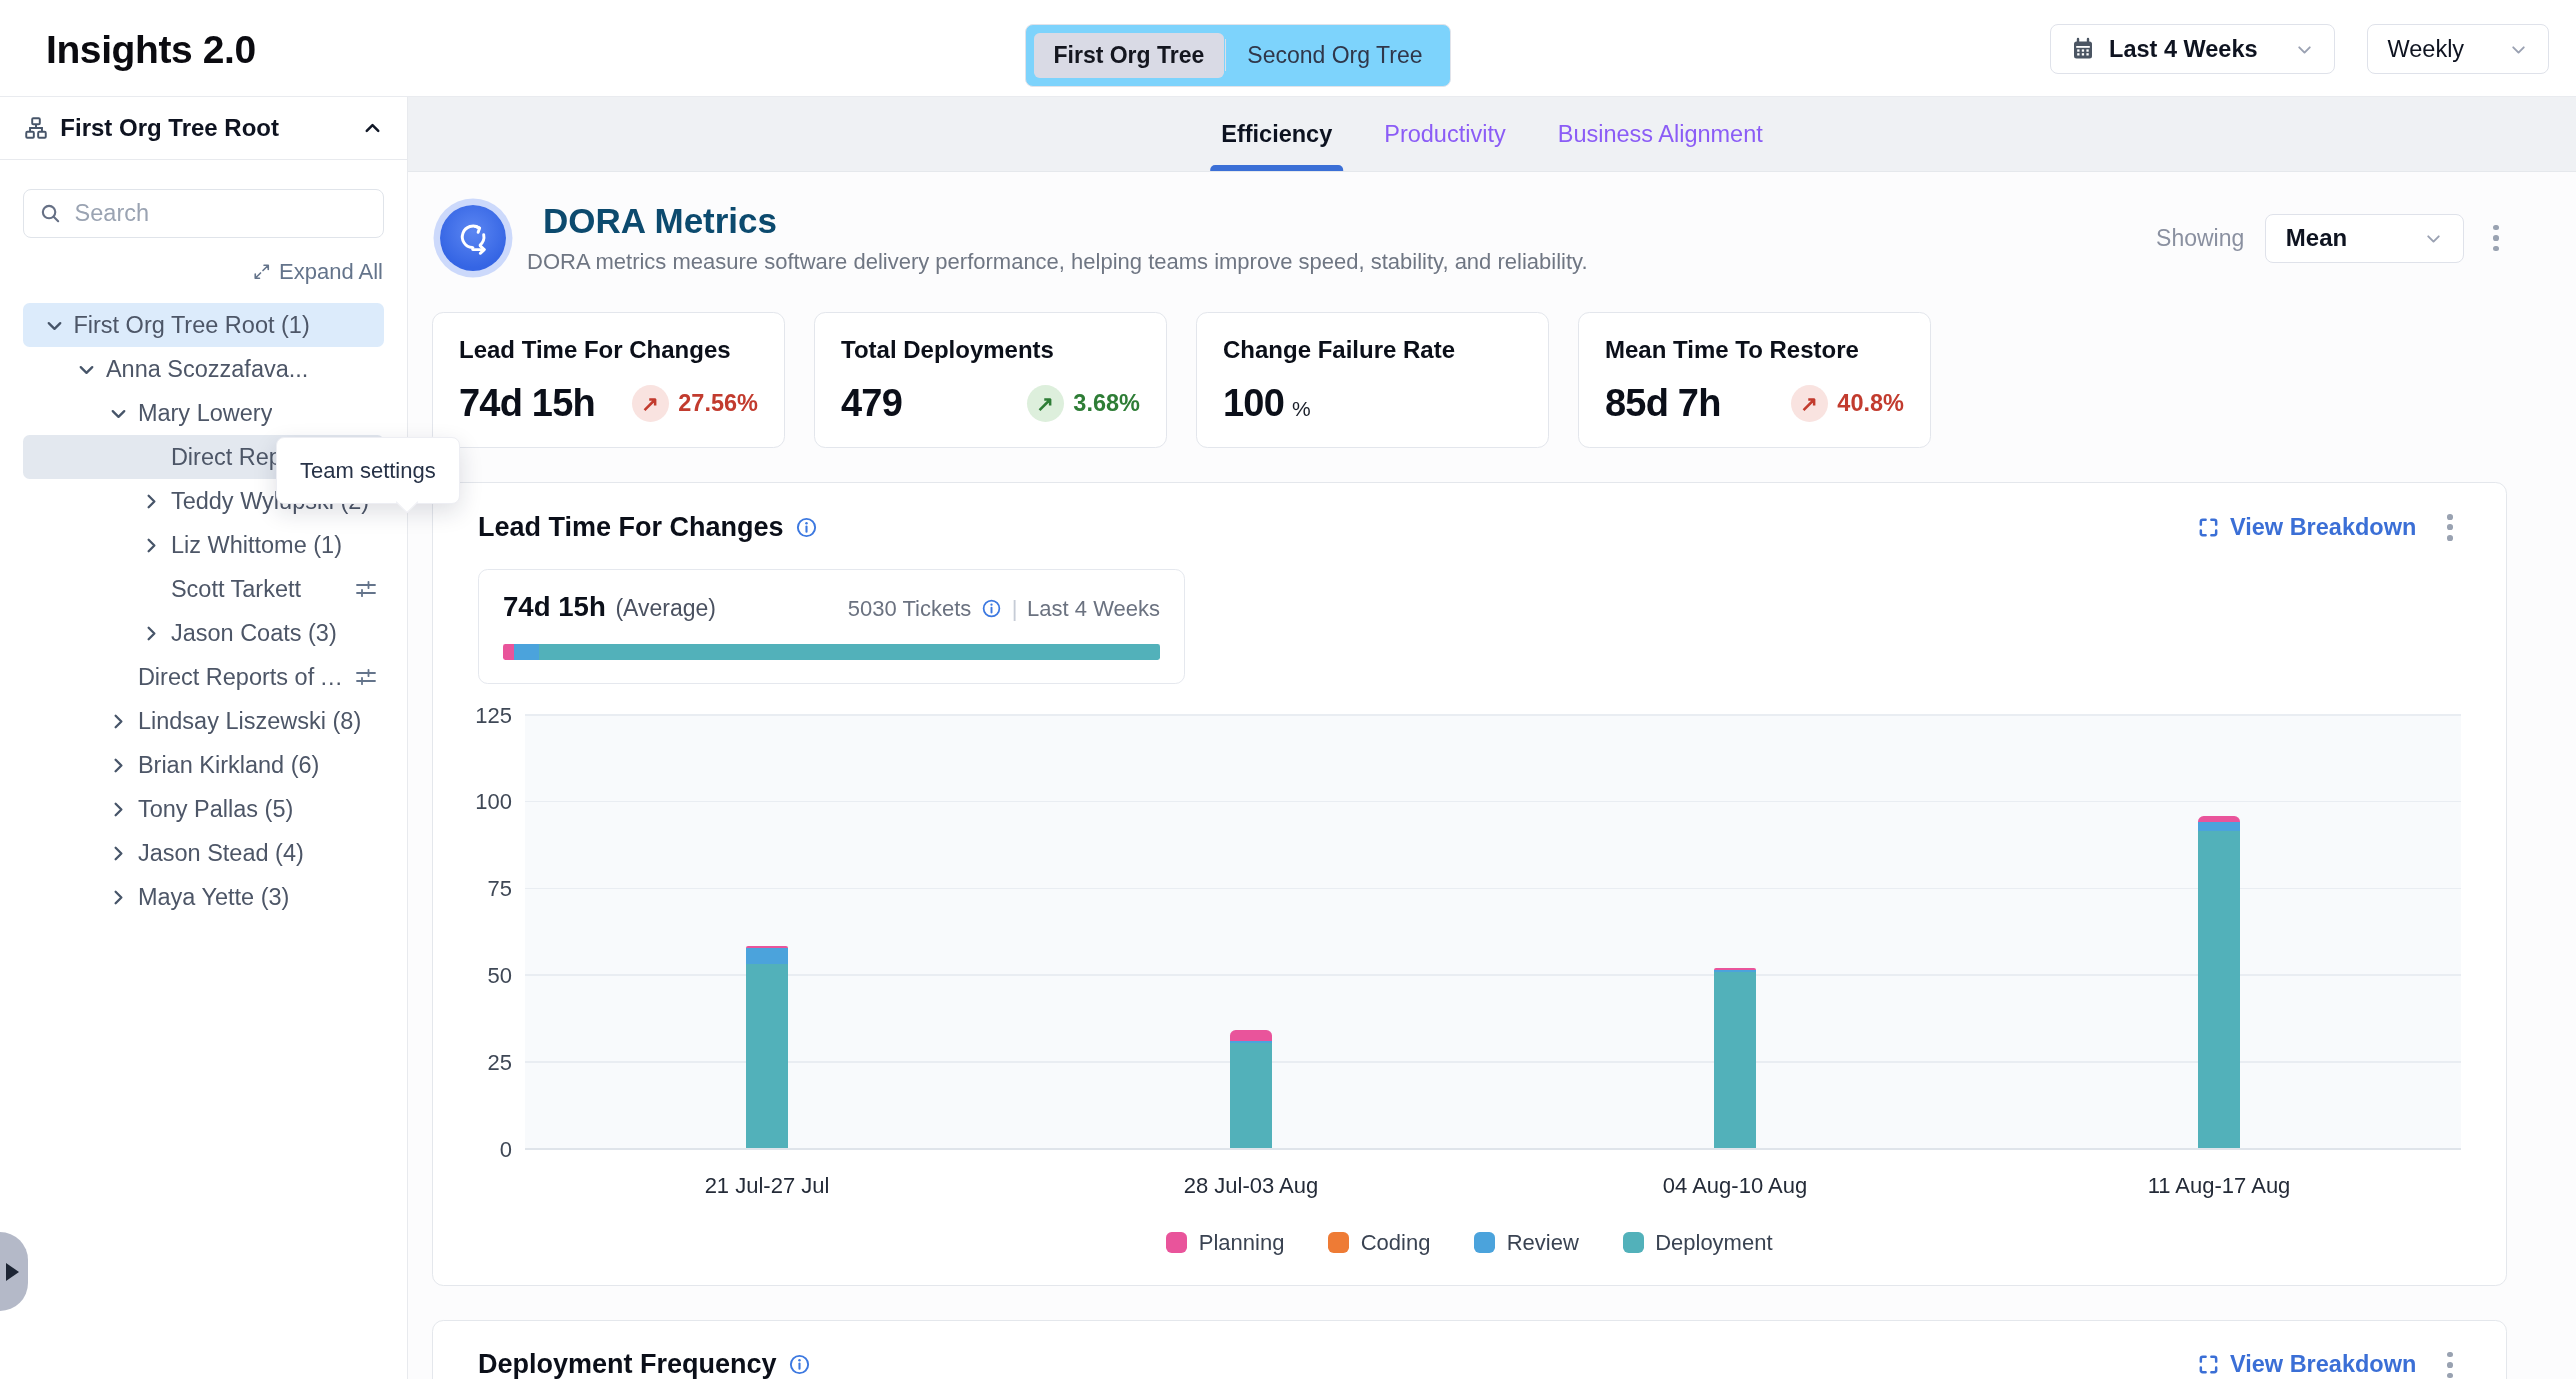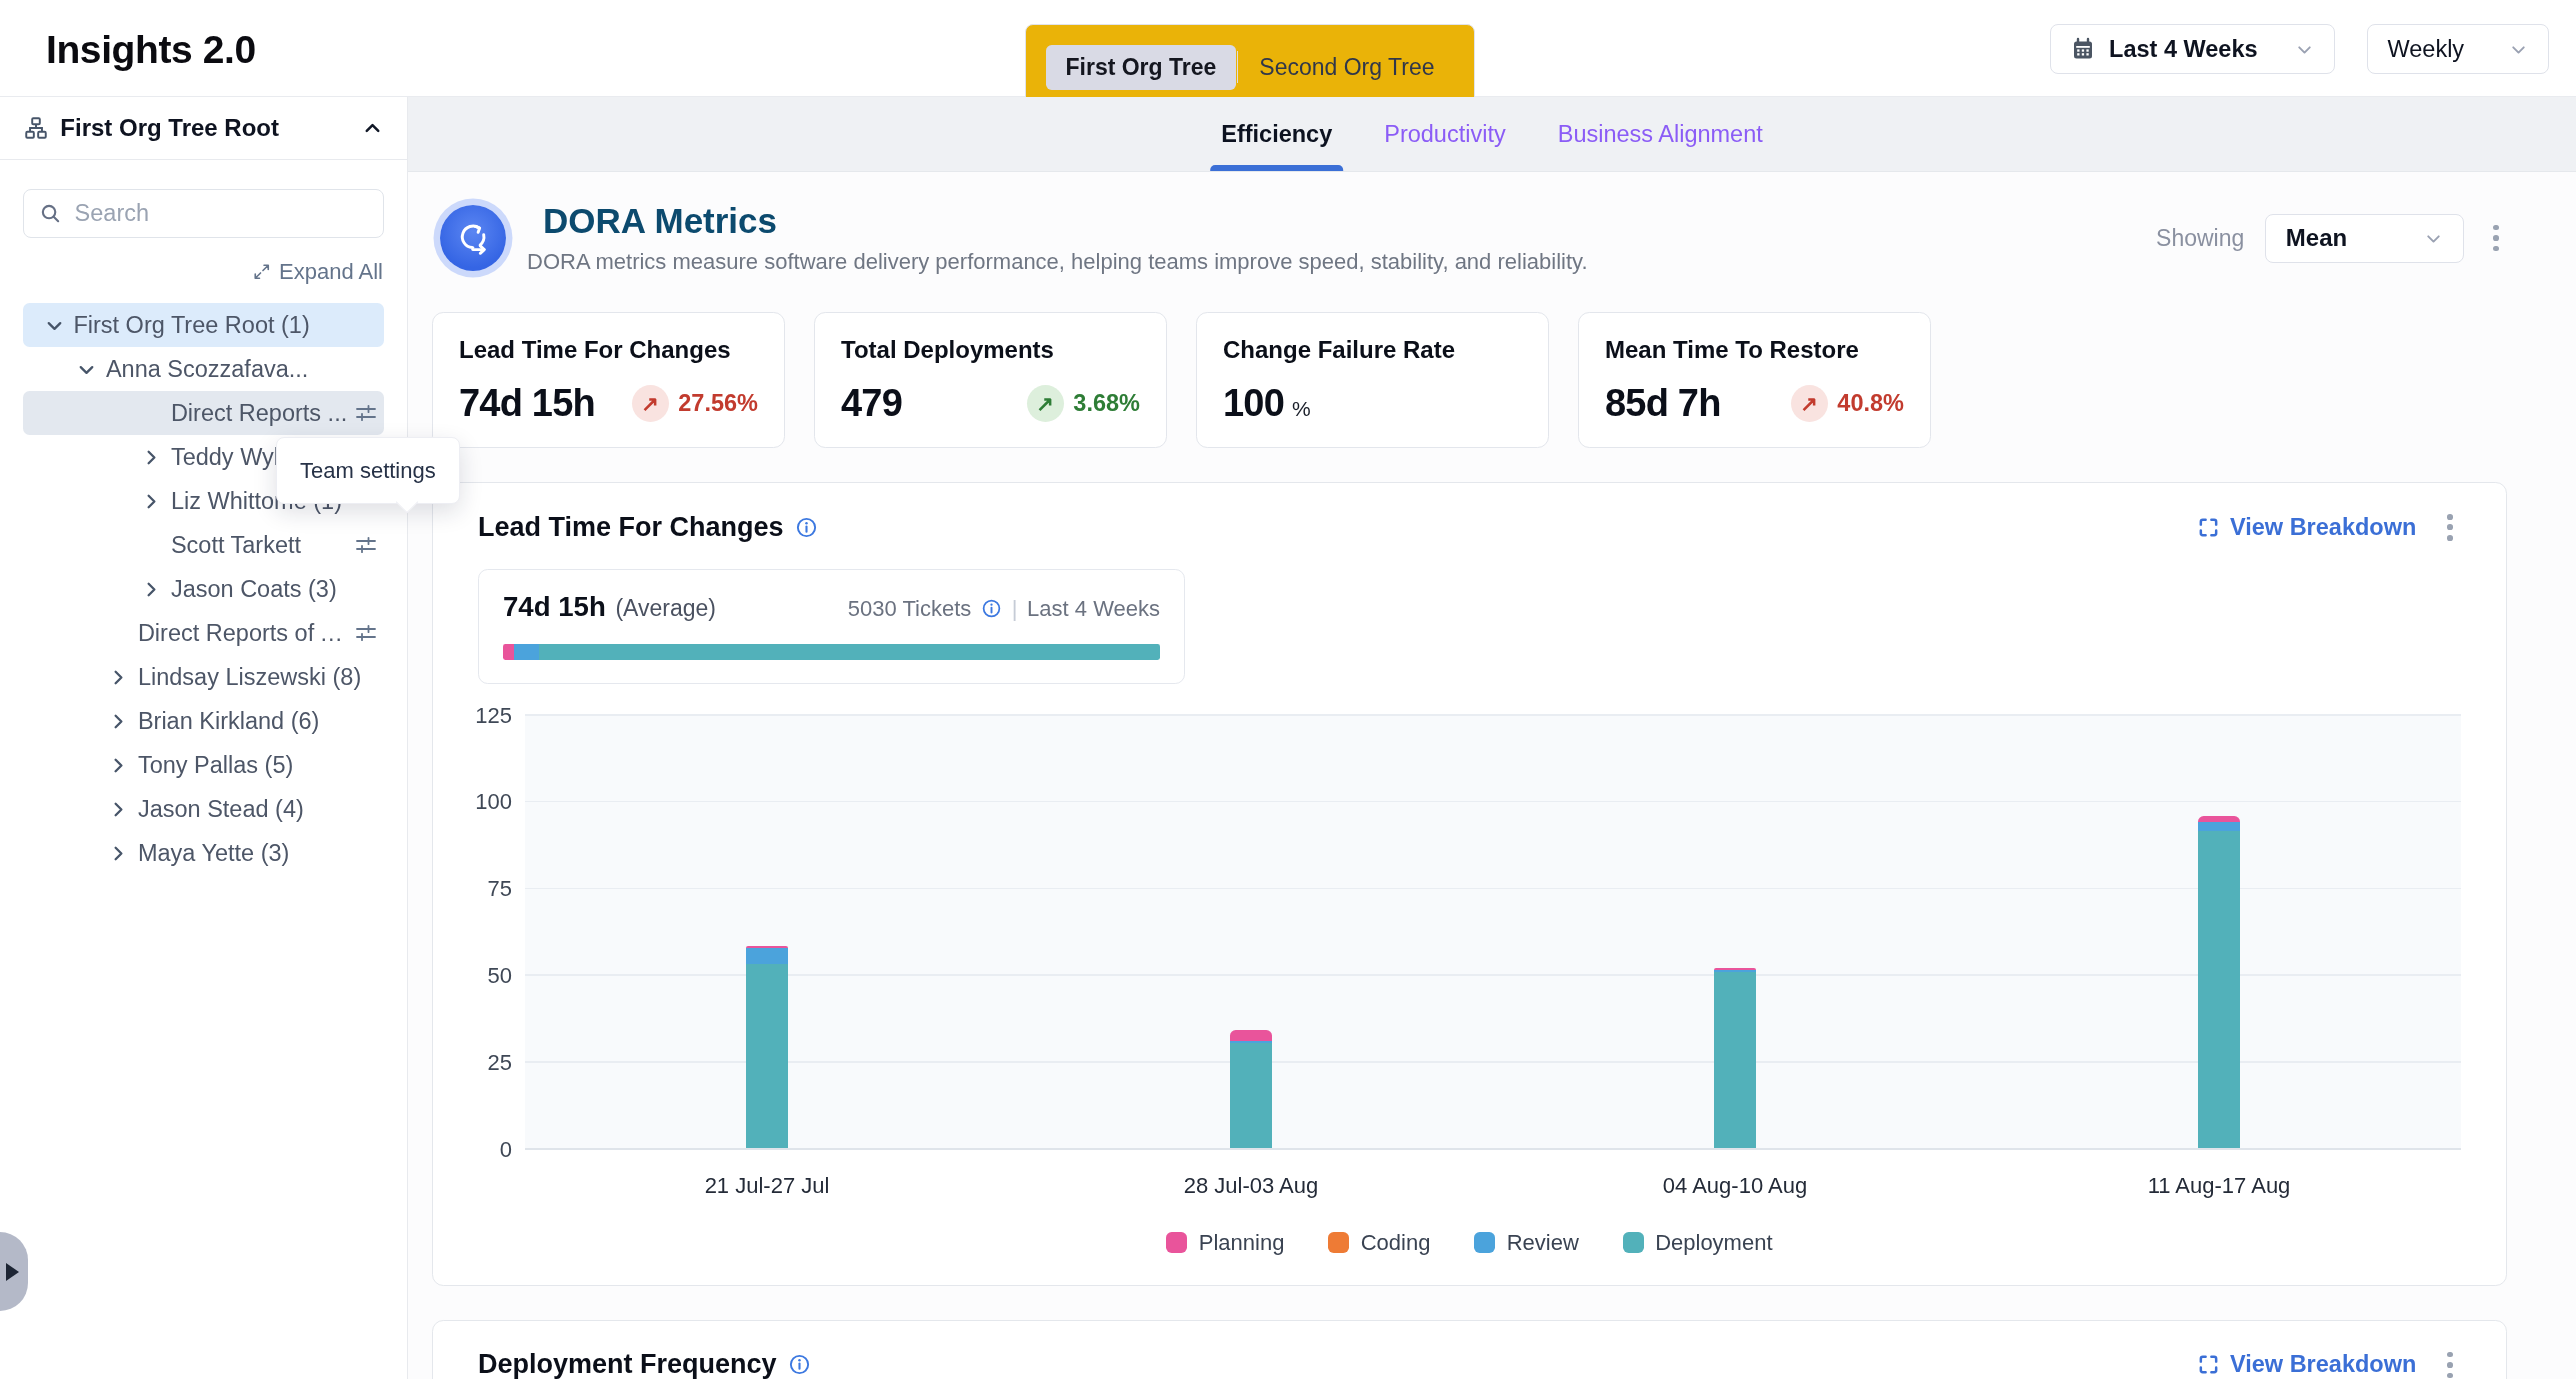--- a/index.html
+++ b/index.html
@@ -3,22 +3,22 @@
 <meta charset="utf-8">
 <style>
   * { box-sizing: border-box; margin: 0; padding: 0; }
   html,body { width:2576px; height:1380px; overflow:hidden; background:#fff;
     font-family:"Liberation Sans", sans-serif; color:#0e1320; }
   .page { position:relative; width:2576px; height:1280px; }
 
   
   .topbar { position:relative; height:97px; background:#fff; border-bottom:0.8px solid #e9ebef; }
   .app-title { position:absolute; left:46px; top:27.6px; font-size:39px; font-weight:700; letter-spacing:-0.4px; color:#0b0b10; }
-  .seg { position:absolute; left:1025px; top:23.5px; display:flex; align-items:center; background:#eab308;
-    border:0.8px solid #e1e3ea; border-radius:8px; padding:20px;text-align:center; }
+  .seg { position:absolute; left:1025px; top:23.5px; display:flex; align-items:center; background:#7dd3fc;
+    border:0.8px solid #e1e3ea; border-radius:8px; padding:8px;text-align:center; }
   .seg-btn { font-size:23px; padding:9px 19.5px; border-radius:5.7px; color:#30374a; cursor:pointer; white-space:nowrap; }
   .seg-btn.active { background:#d9dae5; font-weight:700; color:#14161f; }
   .seg-divider { width:0.8px; height:32px; background:#dcdee6; margin:0 1.6px; }
   .topbar-right { position:absolute; right:27px; top:24px; display:flex; gap:32px; }
   .select { display:flex; align-items:center; gap:14.6px; height:50px; padding:0 19.5px;
     border:0.8px solid #dfe2ea; border-radius:8px; background:#fff; cursor:pointer; }
   .select .lbl { font-size:23.5px; }
   .select.range { width:285px; } .select.range .lbl { font-weight:700; }
   .select.gran { width:182px; } .select.gran .lbl { font-weight:500; }
   .select .chev-dn { margin-left:auto; }
@@ -229,20 +229,28 @@
           <span class="tlabel">First Org Tree Root (1)</span>
         </div>
         <div class="trow lvl1">
           <span class="chev">
               <svg viewBox="0 0 24 24" width="23" height="23">
                 <path d="M6 9.5l6 6 6-6" fill="none" stroke="#475569" stroke-width="2.4" stroke-linecap="round" stroke-linejoin="round"></path>
               </svg>
             </span>
           <span class="tlabel">Anna Scozzafava...</span>
         </div>
+        <div class="trow lvl2">
+          <span class="chev">
+              <svg viewBox="0 0 24 24" width="23" height="23">
+                <path d="M6 9.5l6 6 6-6" fill="none" stroke="#475569" stroke-width="2.4" stroke-linecap="round" stroke-linejoin="round"></path>
+              </svg>
+            </span>
+          <span class="tlabel">Mary Lowery</span>
+        </div>
         <div class="trow lvl3 hl-gray">
           <span class="chev-sp"></span>
           <span class="tlabel">Direct Reports ...</span>
           <span class="row-gear">
               <svg viewBox="0 0 24 24" width="24" height="24" stroke="currentColor" stroke-width="1.8" stroke-linecap="round" fill="none">
                 <line x1="3" y1="8" x2="21" y2="8"></line>
                 <line x1="14.5" y1="4.8" x2="14.5" y2="11.2"></line>
                 <line x1="3" y1="16" x2="21" y2="16"></line>
                 <line x1="8" y1="12.8" x2="8" y2="19.2"></line>
               </svg>

